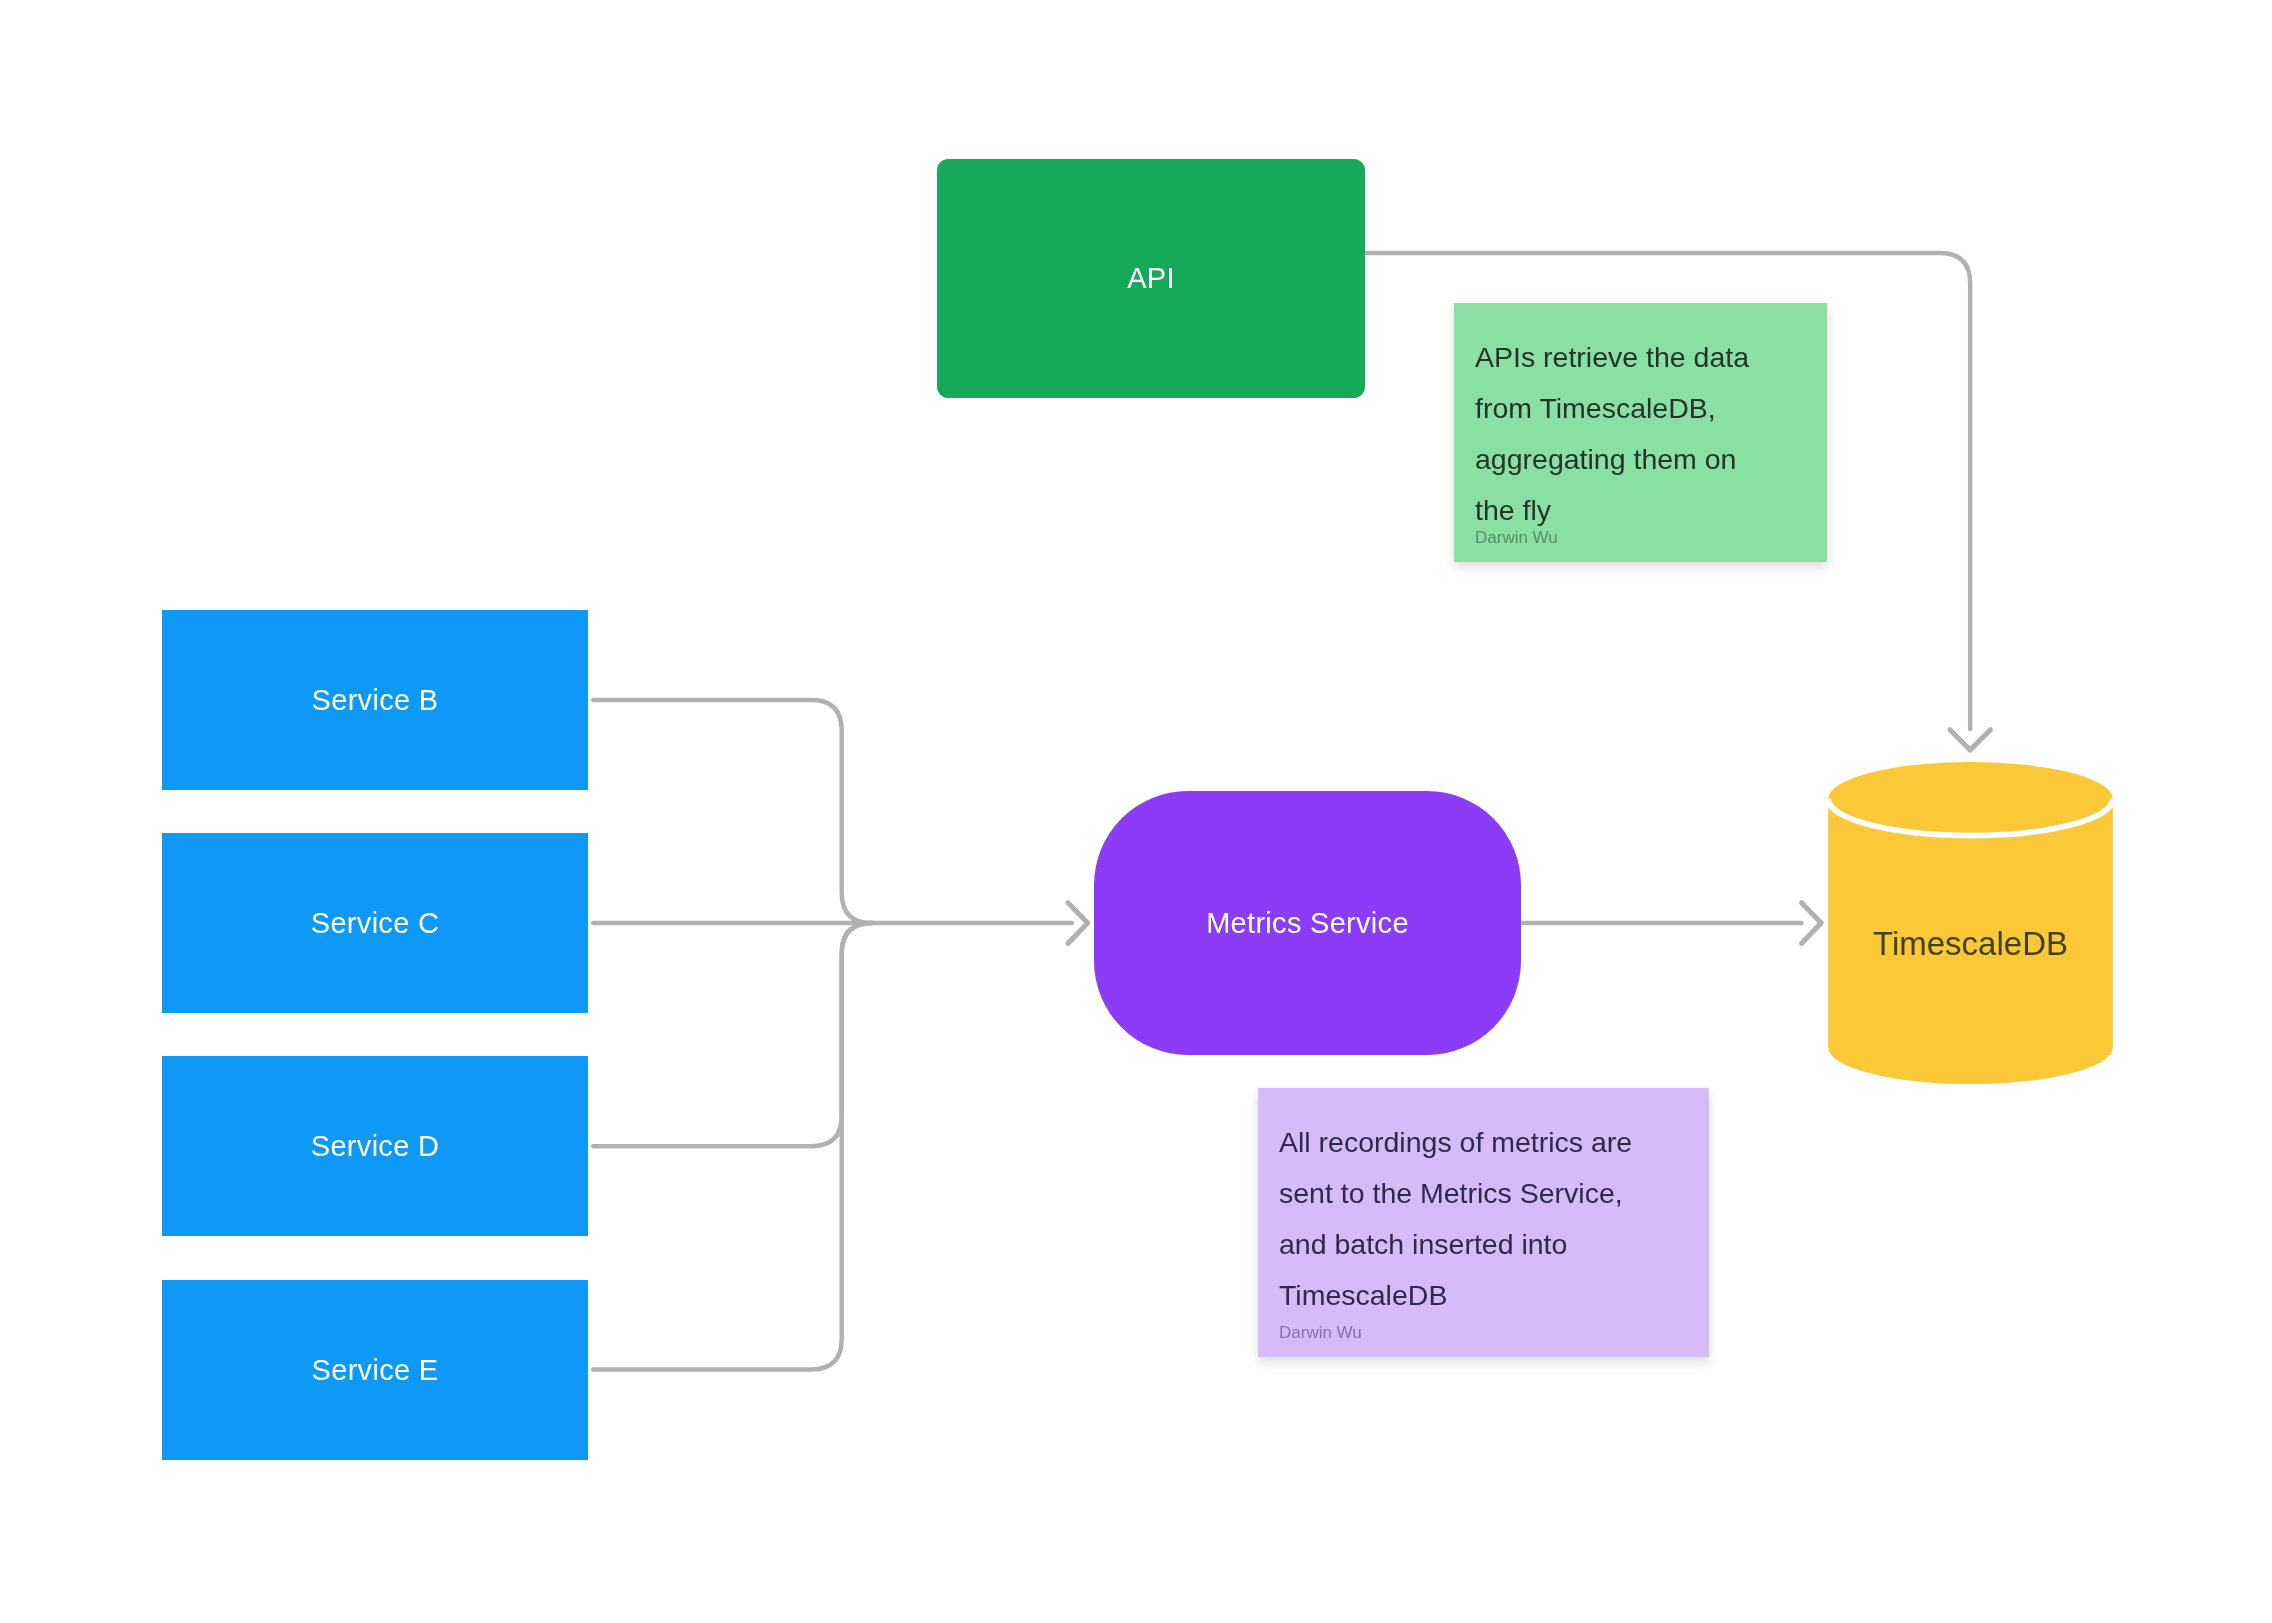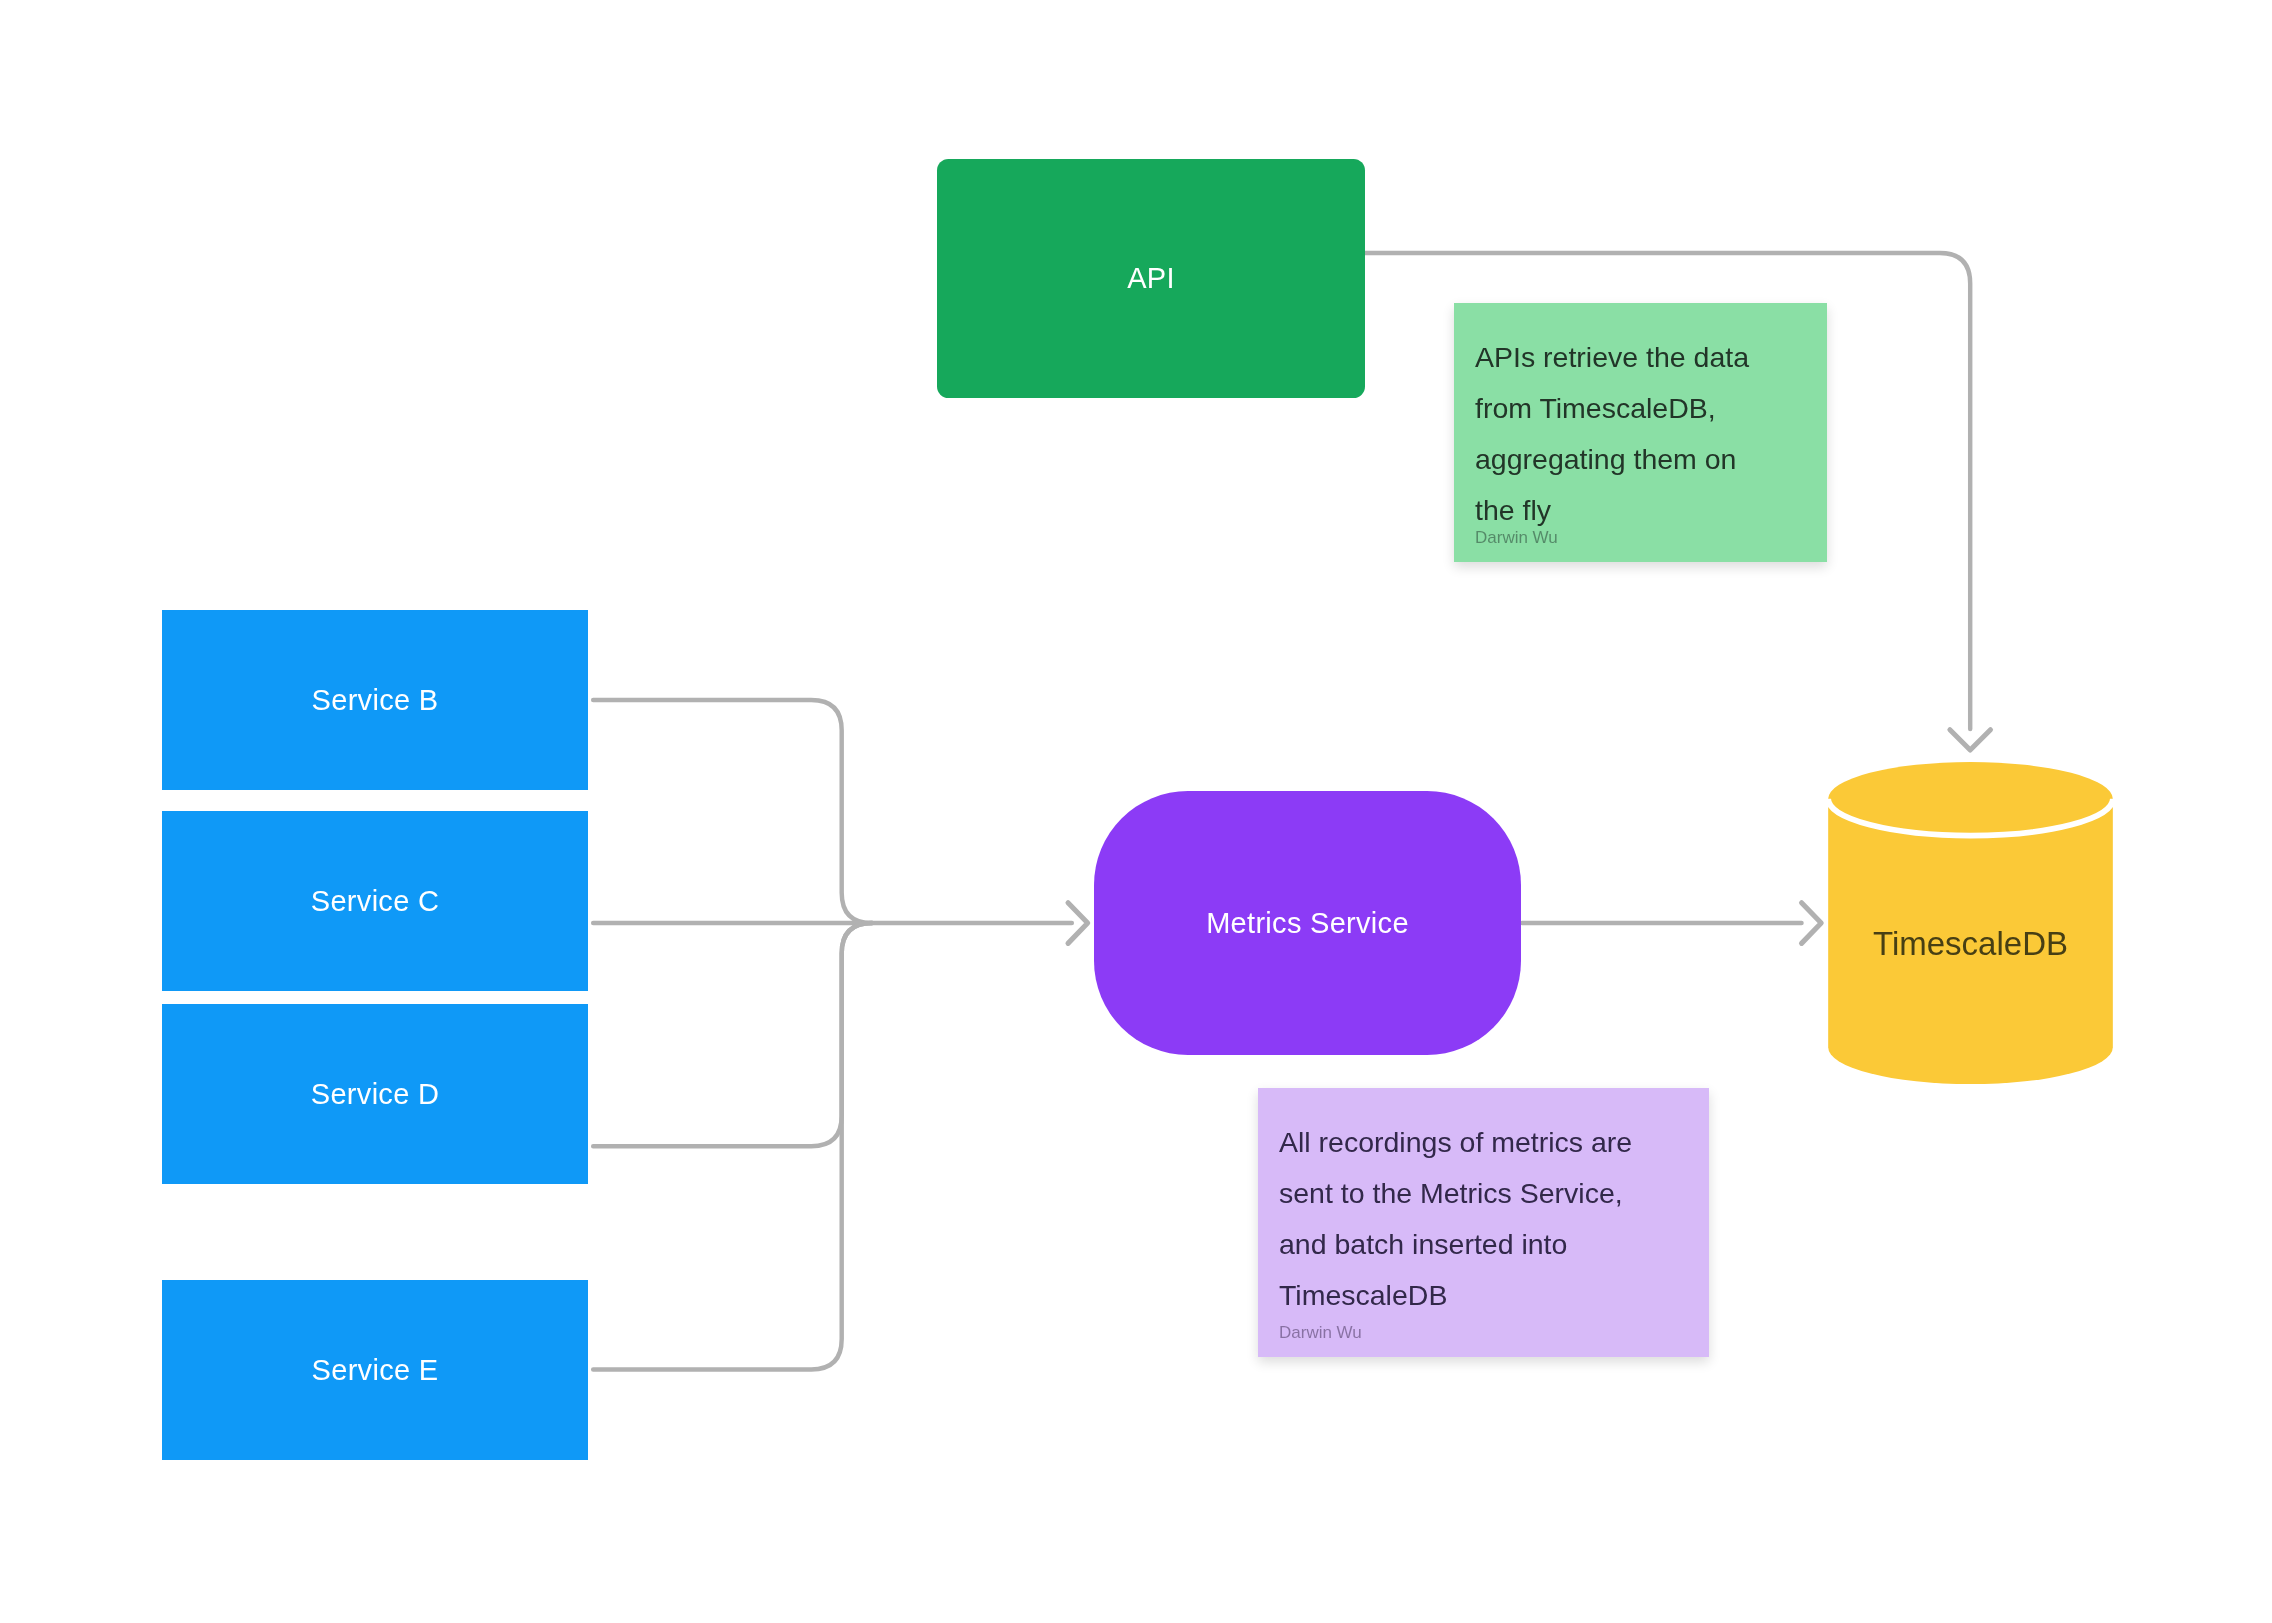--- a/index.html
+++ b/index.html
@@ -58,22 +58,22 @@
     left:937px; top:159px; width:428px; height:239px;
     background:var(--api-green);
     border-radius:11.4px;
   }
   .node-service{
     left:162px; width:426px; height:180px;
     background:var(--service-blue);
     border-radius:0;
   }
   .svc-0{ top:610px; }
-  .svc-1{ top:811px; }
-  .svc-2{ top:1004px; }
+  .svc-1{ top:833px; }
+  .svc-2{ top:1056px; }
   .svc-3{ top:1280px; }
   .node-metrics{
     left:1094px; top:791px; width:427px; height:264px;
     background:var(--metrics-purple);
     border-radius:94px;
   }
   .db-label{
     position:absolute;
     left:1828px; top:925px; width:285px;
     text-align:center;

